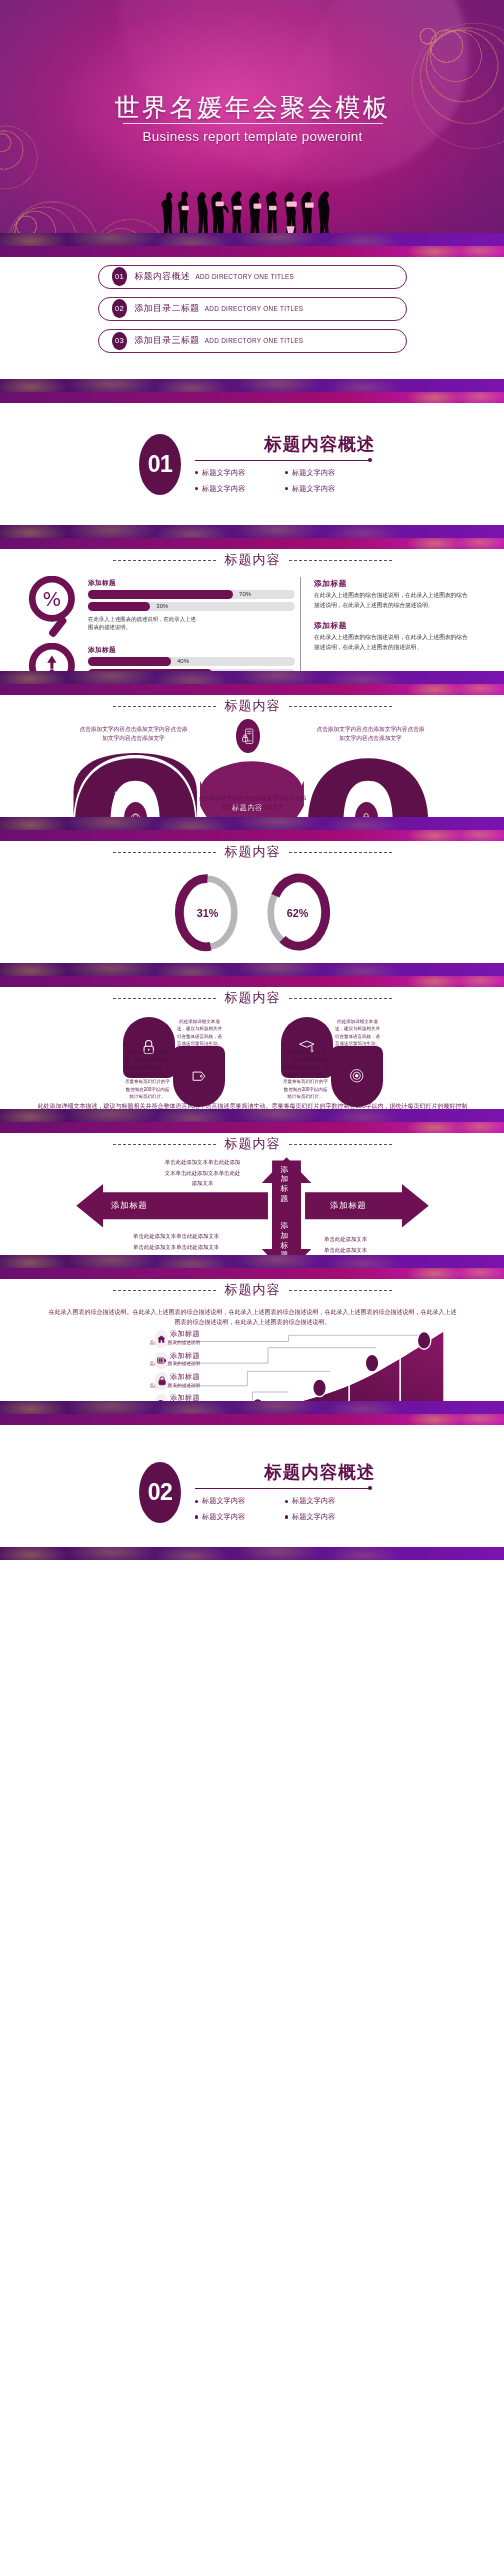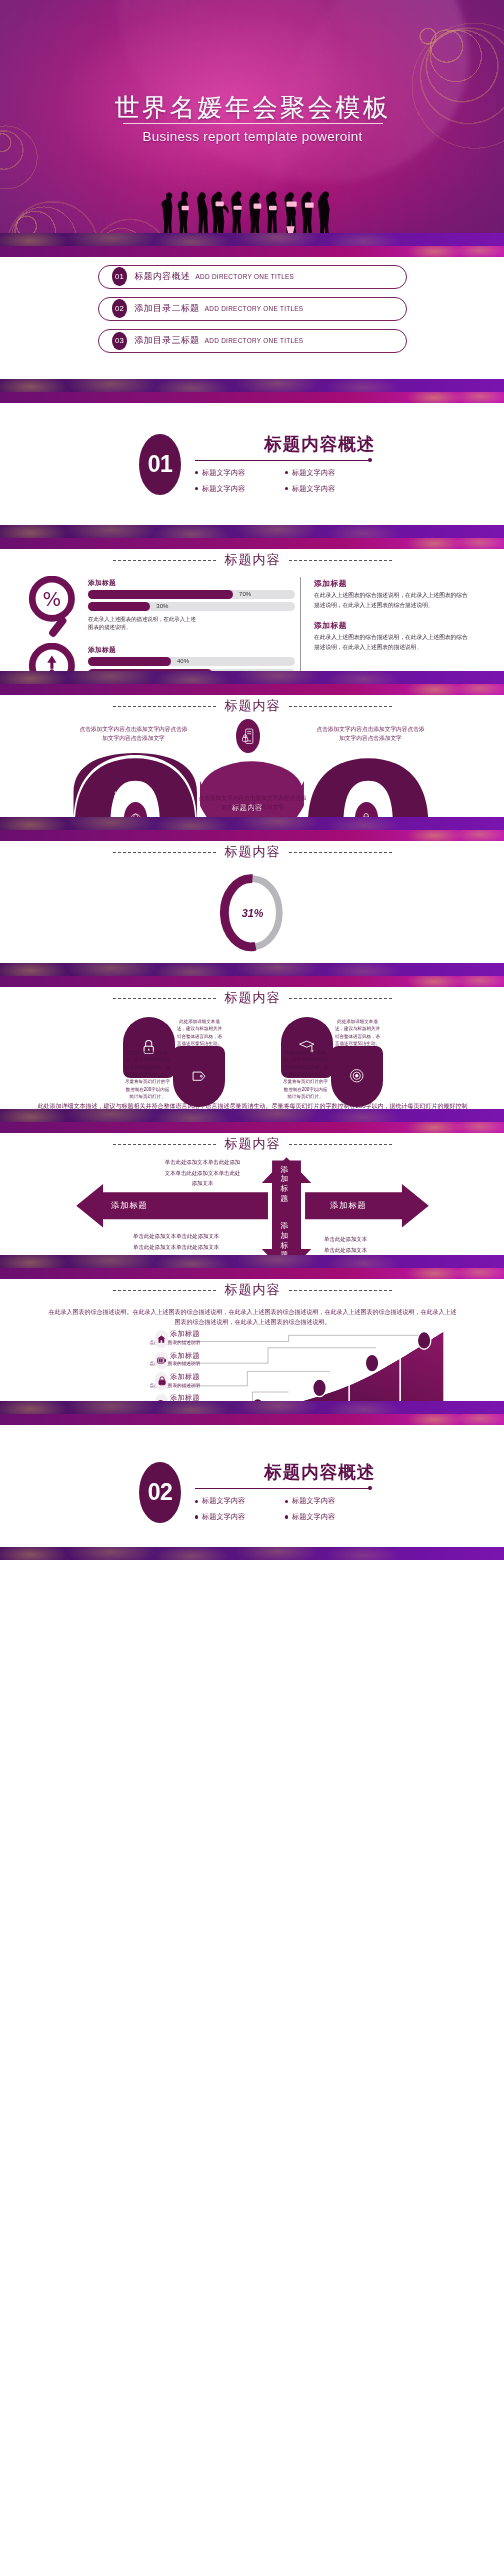--- a/index.html
+++ b/index.html
@@ -164,21 +164,21 @@
   .wave-txt { position:absolute; font-size:5.7px; line-height:1.6; color:#5d1049; text-align:center; width:113px; }
   .wave-cap { position:absolute; font-size:7.2px; color:#fff; letter-spacing:0.5px; }
   .oval-ico {
     position:absolute; width:24px; height:34px; border-radius:50%;
     background:#6e1152; display:flex; align-items:center; justify-content:center;
   }
 
   
   .donut-slide { height:146px; position:relative; }
   .donuts { display:flex; justify-content:center; gap:23px; padding-top:11.3px; }
-  .donut { position:relative; width:67px; height:80px;font-style:italic; }
+  .donut { position:relative; width:67px; height:80px; }
   .donut svg { position:absolute; left:0; top:0; }
   .donut .val {
     position:absolute; inset:0; display:flex; align-items:center; justify-content:center;
     font-size:10.8px; font-weight:700; color:#5d1049;
   }
   .donut-note { width:417px; margin:9.3px auto 0; font-size:6.4px; line-height:1.9; color:#5d1049; text-align:justify; }
 
   
   .circ-slide { height:146px; position:relative; }
   .circ-row { display:flex; justify-content:center; align-items:flex-start; padding-top:9.3px; }
@@ -453,20 +453,27 @@
       <div class="donut">
         <svg width="67" height="80" viewBox="0 0 130 155">
           <ellipse cx="65" cy="77" rx="52" ry="66" fill="none" stroke="#b7b7bb" stroke-width="13"></ellipse>
           <path d="M65 11 A52 66 0 1 0 71 142" fill="none" stroke="#6e1152" stroke-width="17" stroke-linecap="butt"></path>
         </svg>
         <div class="val">31%</div>
       </div>
 
 
 
+      <div class="donut">
+        <svg width="67" height="80" viewBox="0 0 130 155">
+          <ellipse cx="65" cy="77" rx="52" ry="66" fill="none" stroke="#b7b7bb" stroke-width="13"></ellipse>
+          <path d="M22 44 A52 66 0 1 1 36 128" fill="none" stroke="#6e1152" stroke-width="17"></path>
+        </svg>
+        <div class="val">62%</div>
+      </div>
     </div>
 
     <div class="donut-note">单击此处添加文本内容，文字内容需概括精炼，建议与标题相关并符合整体语言风格，语言描述尽量简洁生动。，不用多余的文字修饰，建议与标题相关并符合整体语言风格，语言描述尽量简洁生动。文字内容需概括精炼，建议与标题相关并符合整体语言风格，语言描述尽量简洁生动</div>
     <div class="band-foot" style="bottom:0"></div>
   </section>
 
   <section class="slide circ-slide">
     <div class="band-head" style="top:0"></div>
     <div class="ch">
       <span class="dash"></span>

